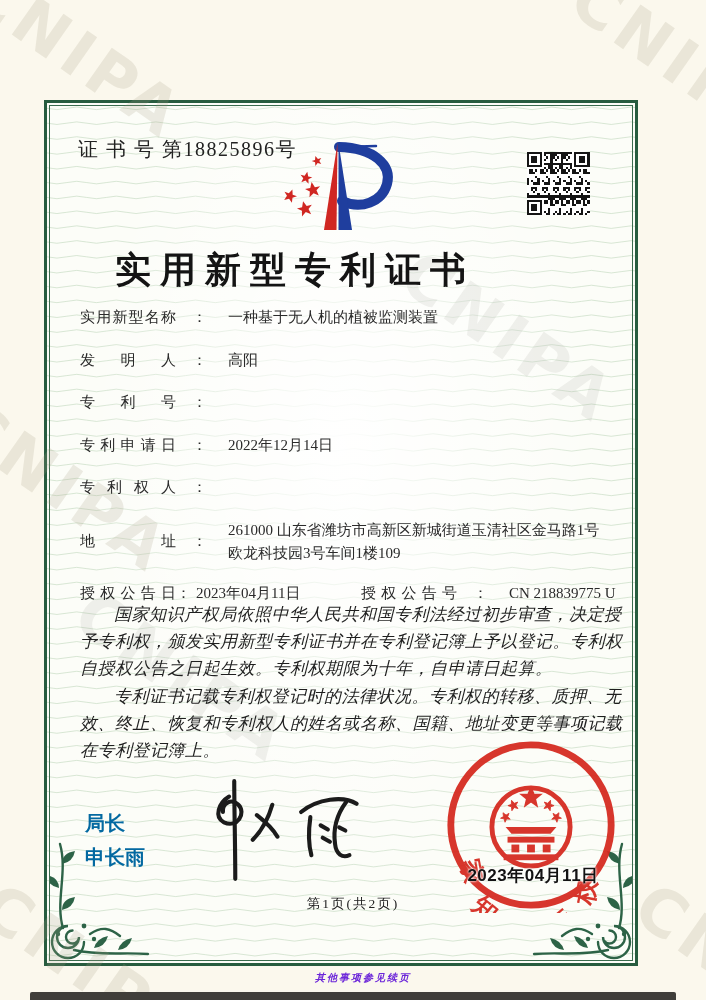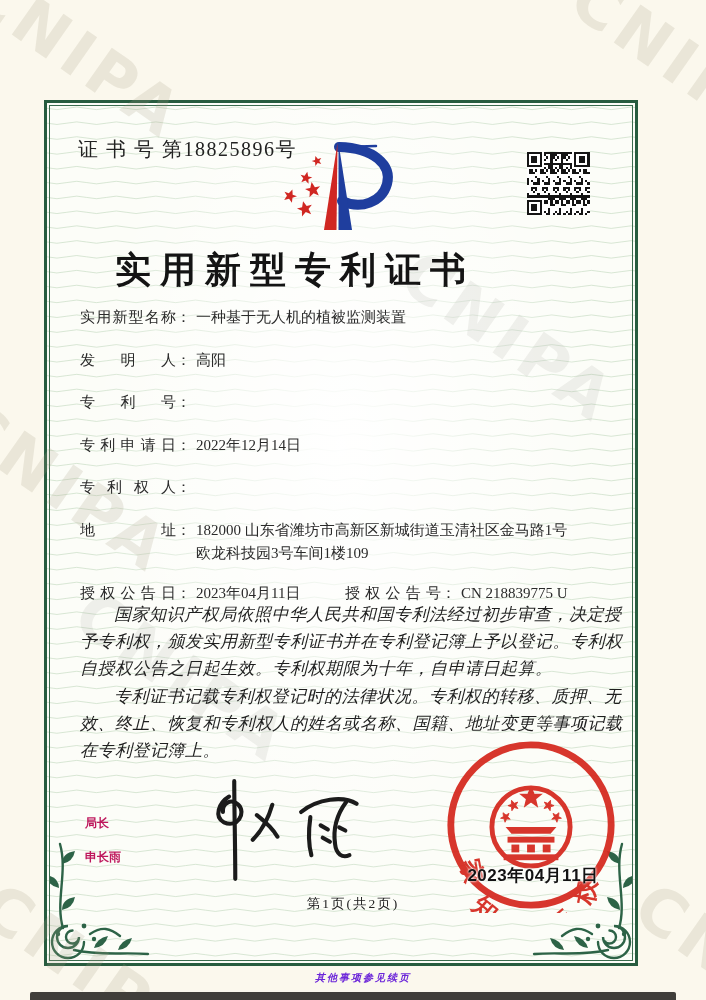--- a/index.html
+++ b/index.html
@@ -28,33 +28,33 @@
   
   .content { position:absolute; left:0; top:0; width:706px; height:1000px; z-index:3;
              color:#2a2a2a; }
   .cert-no { position:absolute; left:78px; top:136px; font-size:20px; letter-spacing:1.5px; color:#222; }
   .logo { position:absolute; left:276px; top:138px; width:132px; height:100px; }
   .qr { position:absolute; left:524px; top:152px; width:68px; height:63px; }
   .title { position:absolute; left:0; top:246px; width:590px; text-align:center;
            font-size:36px; font-weight:bold; letter-spacing:9px; color:#141414; }
 
   .fields { position:absolute; left:80px; top:306px; width:556px; font-size:15px; }
-  .frow { display:flex; align-items:flex-start; margin-bottom:19.5px; line-height:23px; }
+  .frow { display:flex; align-items:center; margin-bottom:19.5px; line-height:23px;gap:16px; }
   .flabel { display:inline-block; width:96px; text-align:justify; text-align-last:justify; flex:0 0 96px; }
   .fcolon { display:inline-block; width:20px; flex:0 0 20px; }
   .fvalue { white-space:pre-line; }
   .grant-row { display:flex; }
   .grant-first { display:flex; width:265px; flex:0 0 265px; }
 
   .paras { position:absolute; left:80px; top:601px; width:556px; font-size:17px;
            line-height:27px; font-style:italic; letter-spacing:0.5px; color:#1f1f1f; }
   .paras p { text-indent:2em; margin-bottom:1px; }
 
   .signer { position:absolute; left:85px; top:806px; font-family:"Liberation Sans","DejaVu Sans",sans-serif;
-            font-size:12px; font-weight:600; line-height:34px; color:#be185d; }
+            font-size:20px; font-weight:600; line-height:34px; color:#0369a1; }
   .signature { position:absolute; left:192px; top:776px; width:175px; height:108px; }
 
   .seal { position:absolute; left:443px; top:737px; width:176px; height:176px; }
   .seal-date { position:absolute; left:463px; top:864px; width:140px; text-align:center;
                font-size:17px; font-weight:bold; color:#121212; letter-spacing:0.5px;
                text-shadow:0 0 2px #fff,0 0 3px #fff; font-family:"Liberation Sans","DejaVu Sans",sans-serif; }
 
   .page-num { position:absolute; left:0; top:895px; width:706px; text-align:center;
               font-size:13.5px; letter-spacing:2px; color:#222; }
   .note { position:absolute; left:10px; top:971px; width:706px; text-align:center;
@@ -512,21 +512,21 @@
         <span class="fcolon">：</span>
         <span class="fvalue">2022年12月14日</span>
       </div>
       <div class="frow">
         <span class="flabel">专利权人</span>
         <span class="fcolon">：</span>
       </div>
       <div class="frow" style="margin-bottom:17px;">
         <span class="flabel">地址</span>
         <span class="fcolon">：</span>
-        <span class="fvalue">182000 山东省潍坊市高新区新城街道玉清社区金马路1号
+        <span class="fvalue">261000 山东省潍坊市高新区新城街道玉清社区金马路1号
 欧龙科技园3号车间1楼109</span>
       </div>
       <div class="frow grant-row">
         <span class="grant-first">
           <span class="flabel">授权公告日</span>
           <span class="fcolon">：</span>
           <span class="fvalue">2023年04月11日</span>
         </span>
         <span class="flabel">授权公告号</span>
         <span class="fcolon">：</span>

